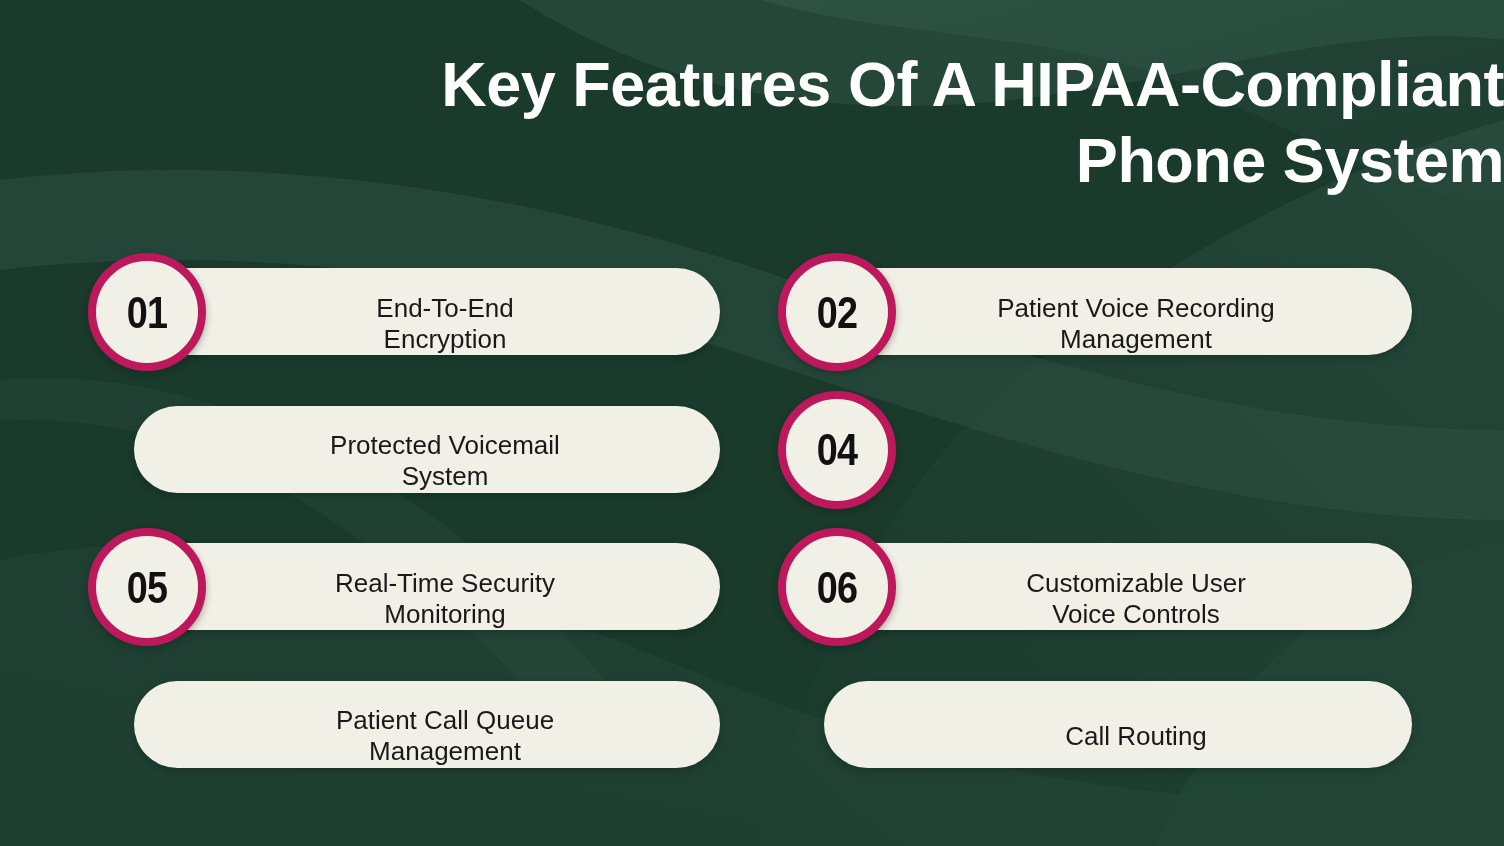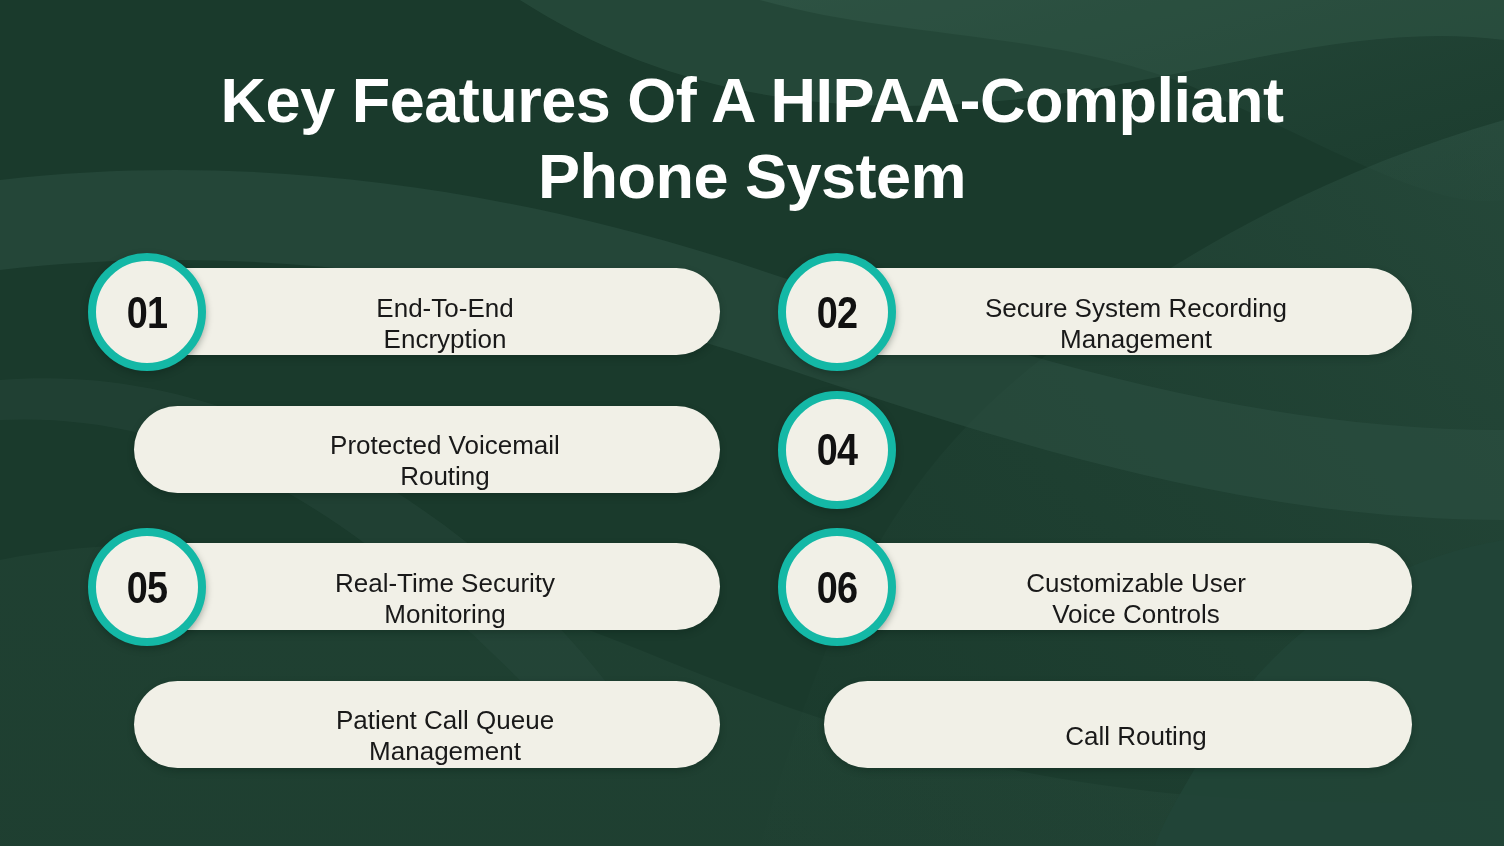--- a/index.html
+++ b/index.html
@@ -23,24 +23,24 @@
     inset: 0;
     width: 1504px;
     height: 846px;
     z-index: 0;
     pointer-events: none;
   }
 
   
   .title-block {
     position: absolute;
-    top: 62px;
+    top: 46px;
     left: 0;
     width: 1504px;
-    text-align: center;
+    text-align: right;
     z-index: 2;
   }
   .title-line {
     display: block;
     color: #ffffff;
     font-size: 63px;
     font-weight: bold;
     line-height: 76px;
     letter-spacing: -0.5px;
   }
@@ -95,21 +95,21 @@
 
   
   .item-badge {
     position: absolute;
     top: 0;
     left: 0;
     width: 118px;
     height: 118px;
     border-radius: 50%;
     background: #f1f0e7;
-    border: 8px solid #14b8a6;
+    border: 8px solid #be185d;
     display: flex;
     align-items: center;
     justify-content: center;
     box-shadow: 0 3px 7px rgba(8, 30, 20, 0.35);
   }
   .item-number {
     color: #111111;
     font-size: 45px;
     font-weight: bold;
     line-height: 45px;
@@ -166,32 +166,32 @@
       <span class="item-label">End-To-End
 Encryption</span>
     </div>
     <div class="item-badge">
       <span class="item-number">01</span>
     </div>
   </div>
 
   <div class="item-row col-right row-0">
     <div class="item-pill">
-      <span class="item-label">Secure System Recording
+      <span class="item-label">Patient Voice Recording
 Management</span>
     </div>
     <div class="item-badge">
       <span class="item-number">02</span>
     </div>
   </div>
 
   <div class="item-row col-left row-1">
     <div class="item-pill">
       <span class="item-label">Protected Voicemail
-Routing</span>
+System</span>
     </div>
   </div>
 
   <div class="item-row col-right row-1">
     <div class="item-badge">
       <span class="item-number">04</span>
     </div>
   </div>
 
   <div class="item-row col-left row-2">

